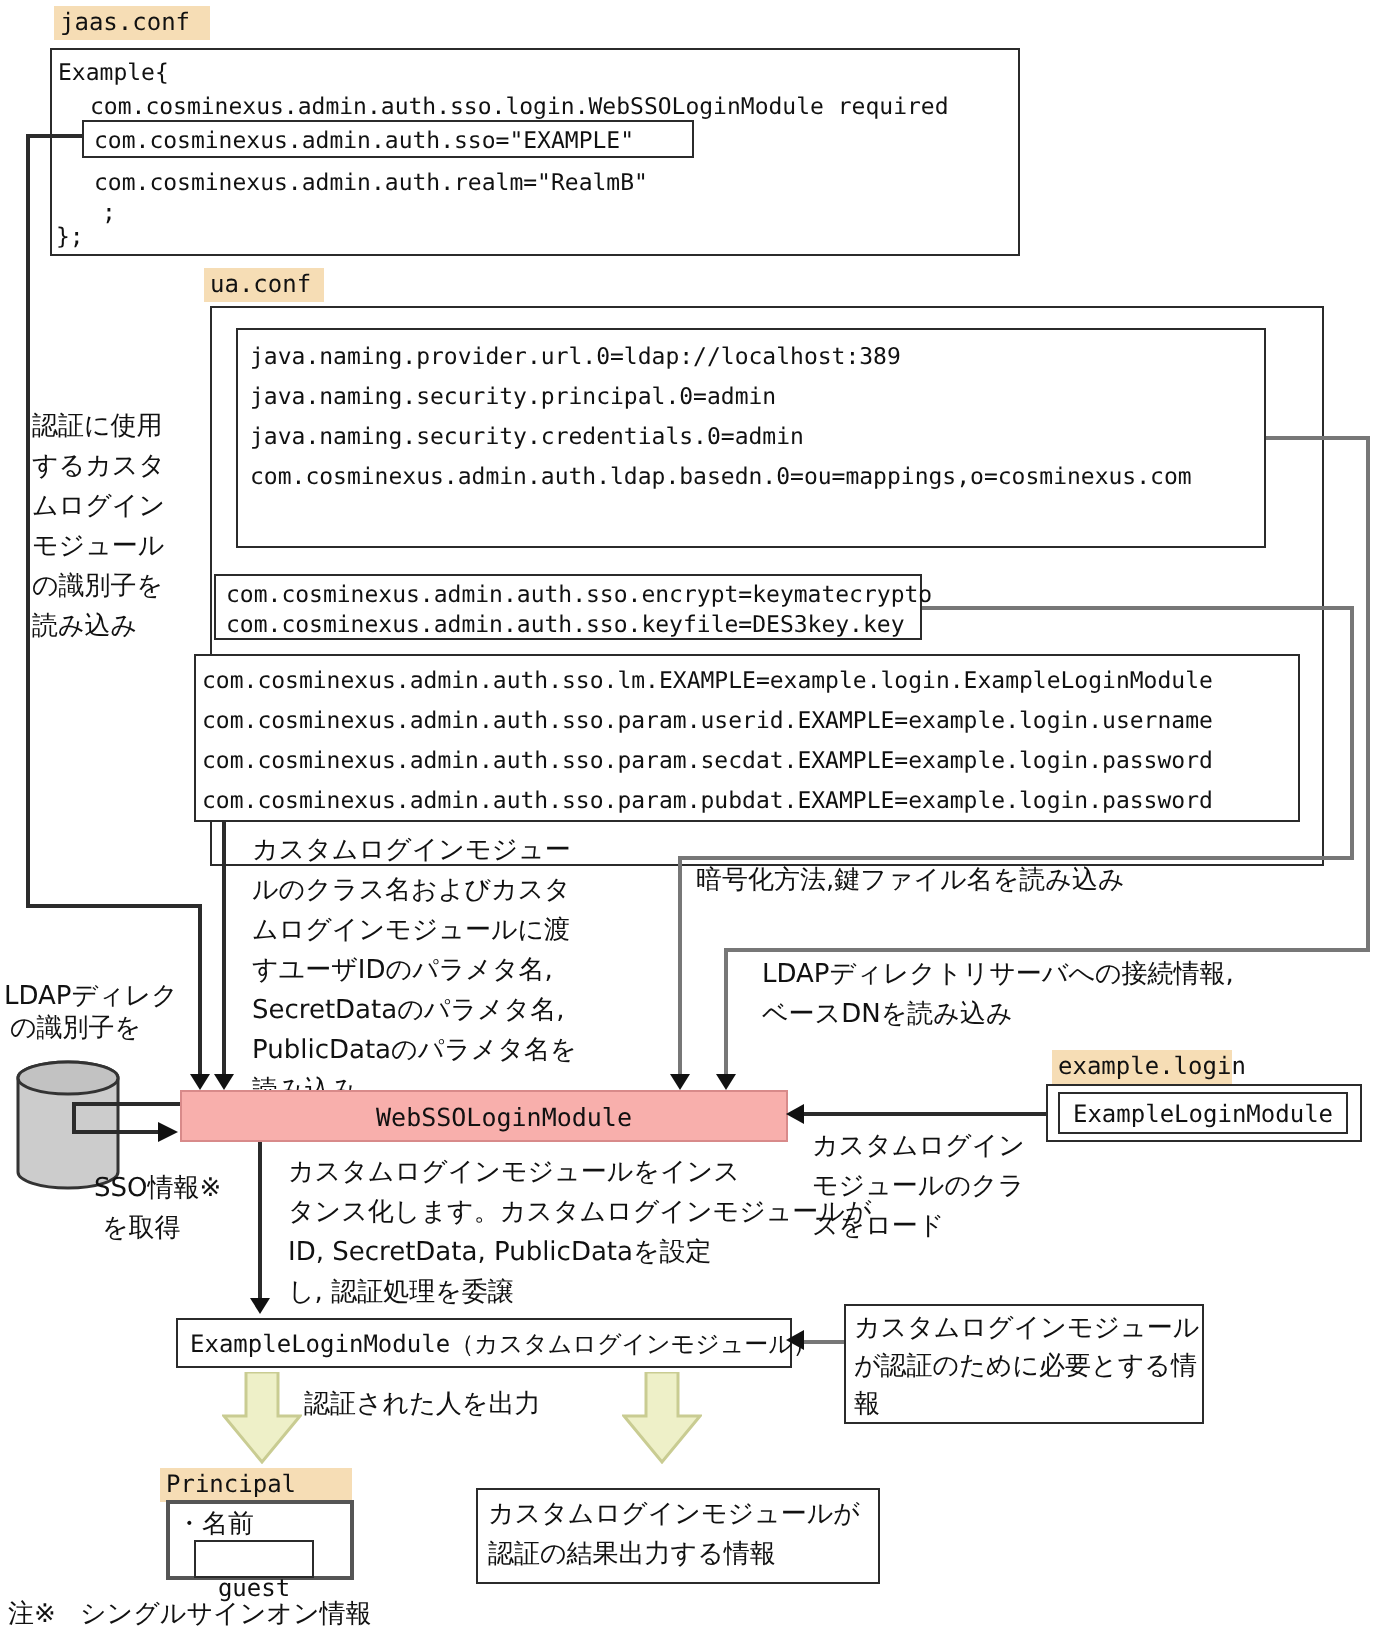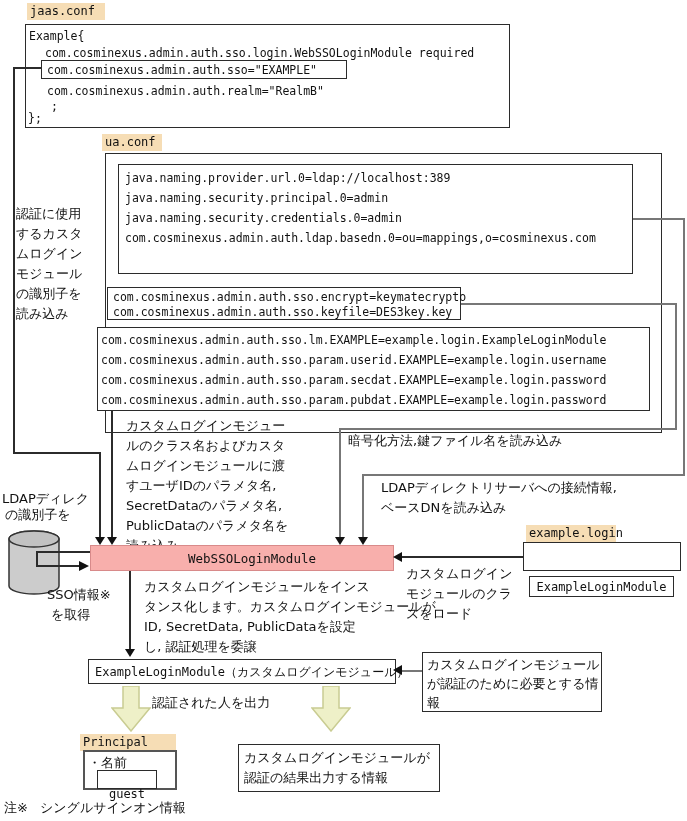--- a/index.html
+++ b/index.html
@@ -120,21 +120,21 @@
   <div class="ah-right" style="left:79px;top:561px;"></div>
   <div class="abs" style="left:47px;top:585px;">
     <div class="jp">SSO情報※</div>
     <div class="jp" style="padding-left:4px;">を取得</div>
   </div>
 
   <div class="pink" style="left:90px;top:545px;width:304px;height:26px;">WebSSOLoginModule</div>
 
   <div class="tag" style="left:526px;top:525px;width:82px;">example.login</div>
   <div class="thinbox" style="left:523px;top:542px;width:158px;height:29px;"></div>
-  <div class="thinbox" style="left:529px;top:576px;width:145px;height:21px;display:flex;align-items:center;justify-content:center;">
+  <div class="thinbox" style="left:529px;top:546px;width:145px;height:21px;display:flex;align-items:center;justify-content:center;">
     <span class="code" style="font-size:12px;">ExampleLoginModule</span>
   </div>
   <div class="ln" style="left:400px;top:556px;width:123px;height:1.5px;"></div>
   <div class="ah-left" style="left:393px;top:552px;"></div>
   <div class="abs" style="left:406px;top:564px;">
     <div class="jp">カスタムログイン</div>
     <div class="jp">モジュールのクラ</div>
     <div class="jp">スをロード</div>
   </div>
 

